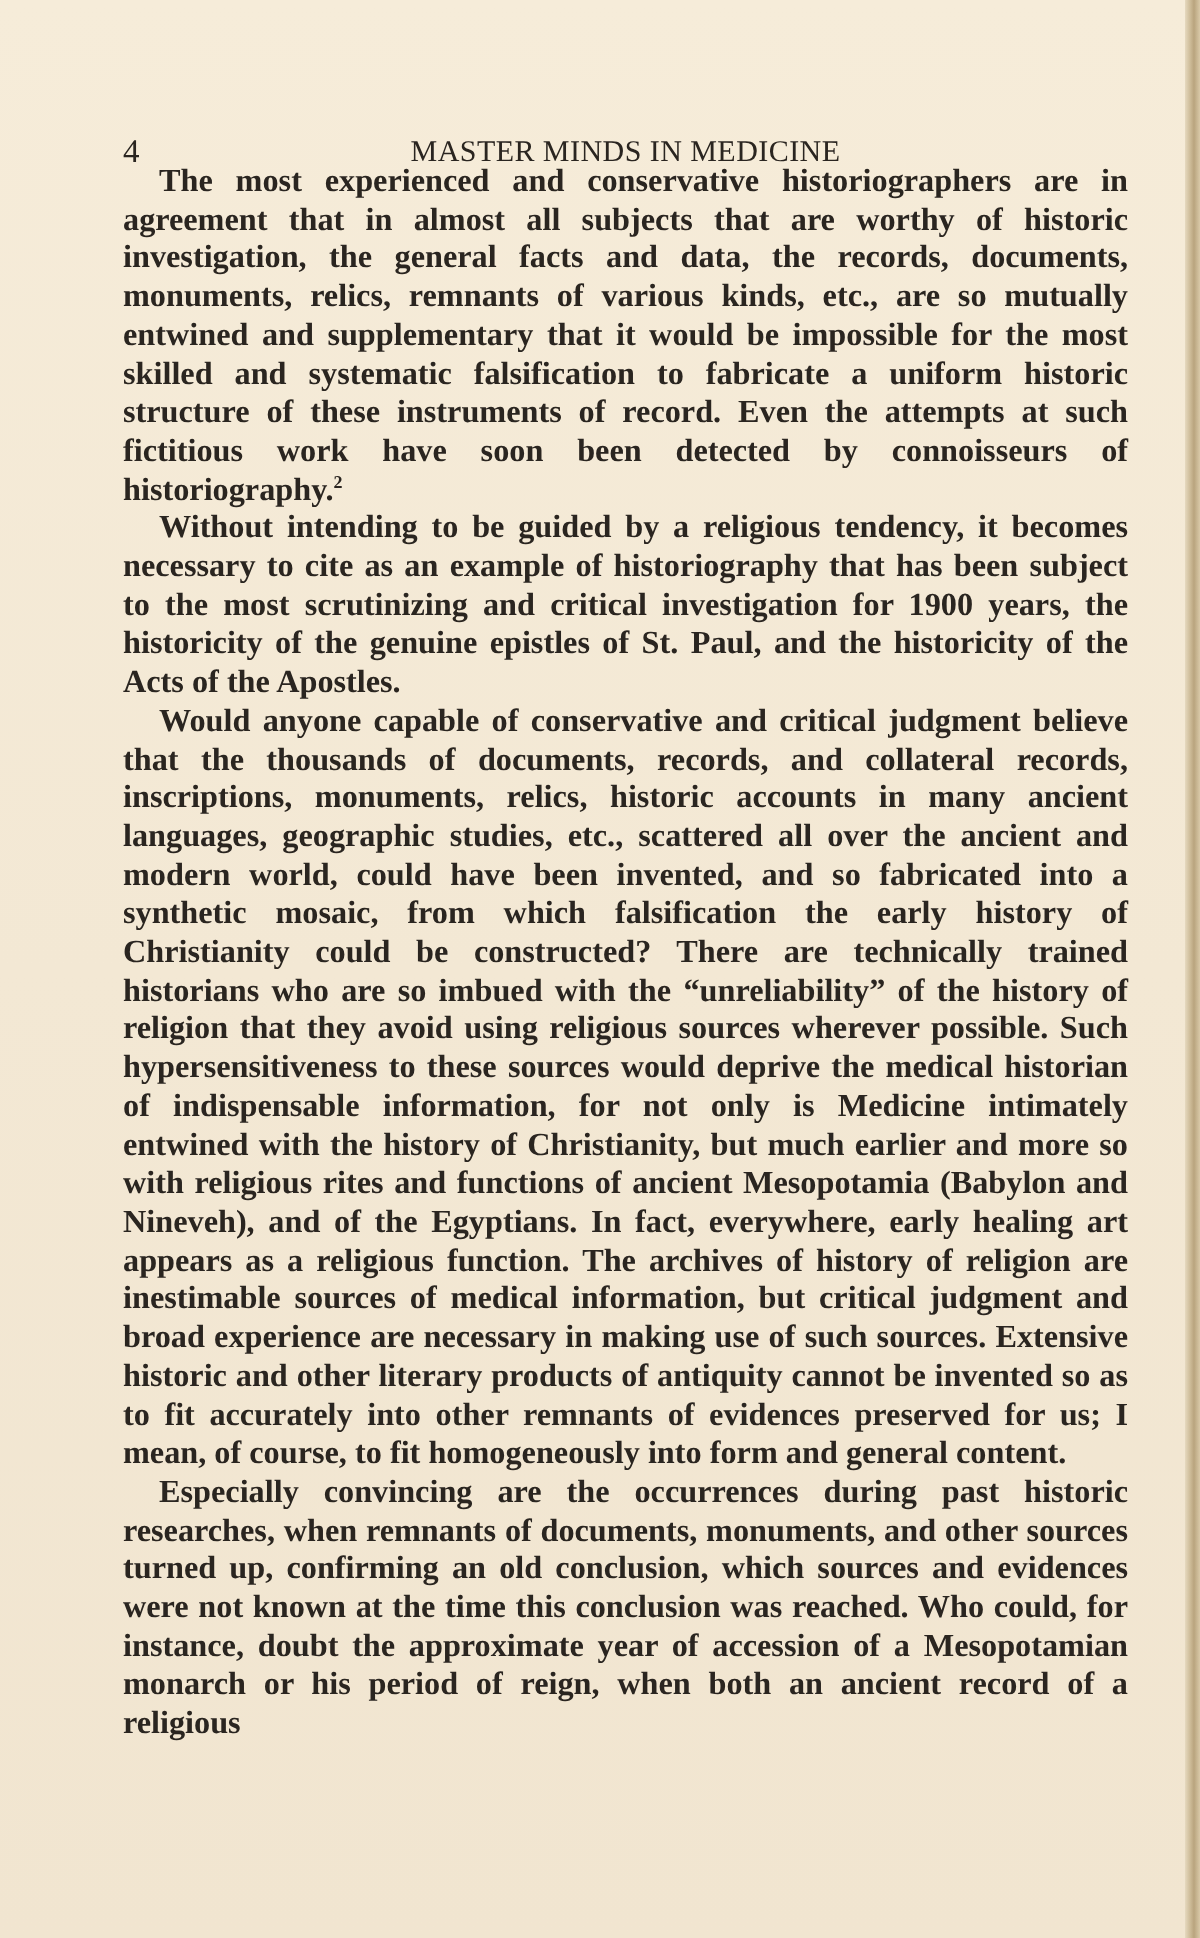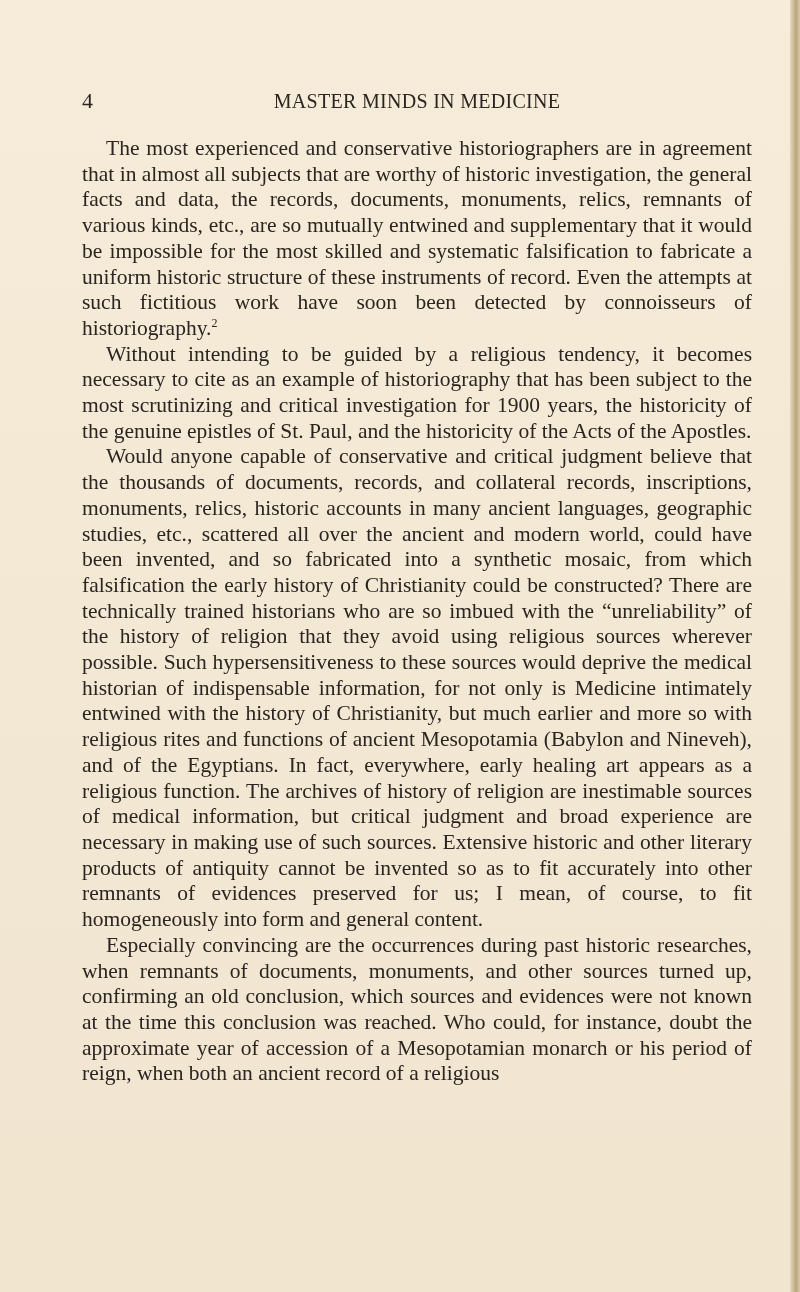--- a/index.html
+++ b/index.html
@@ -47,26 +47,27 @@
       position: absolute;
       left: 0;
       width: 100%;
       text-align: center;
       font-size: 20px;
       line-height: 30px;
       letter-spacing: 0.3px;
     }
     .body-text {
       position: absolute;
-      top: 136px;
+      top: 108px;
       left: 82px;
       width: 670px;
       font-size: 21.5px;
       line-height: 25.7px;
       text-align: justify;
+      font-weight: bold;
     }
     .body-text p {
       margin: 0;
       text-indent: 24px;
       text-align: justify;
       text-align-last: left;
     }
     .body-text sup {
       font-size: 12px;
       line-height: 0;

